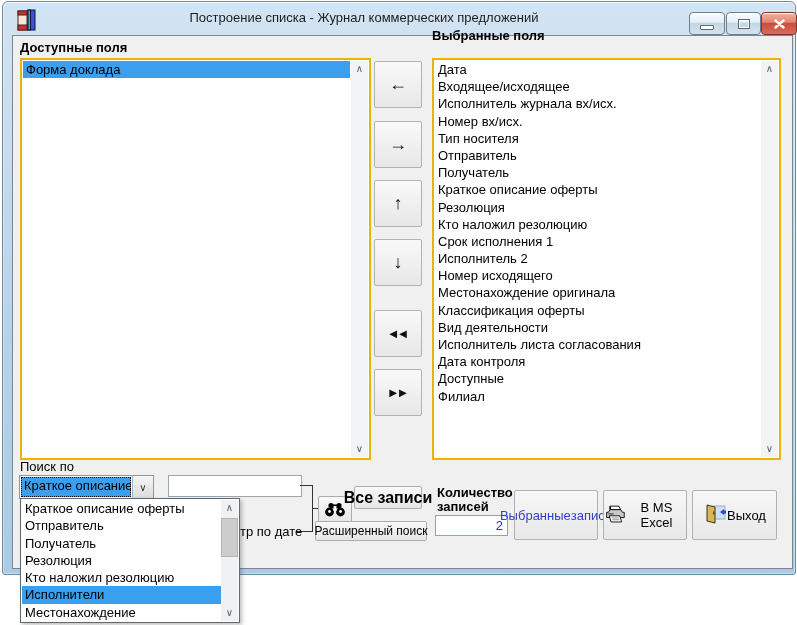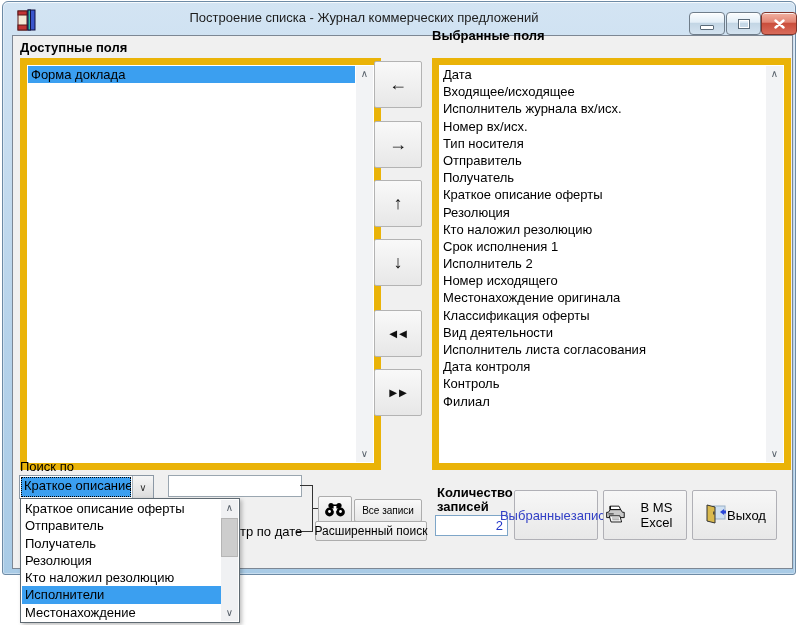--- a/index.html
+++ b/index.html
@@ -37,21 +37,21 @@
   .glyph-min{width:12px;height:3px;background:#fff;border:1px solid #5a6a78;border-radius:1px;margin-top:8px;}
   .glyph-max{width:10px;height:8px;border:1px solid #5a6a78;background:transparent;box-shadow:inset 0 1px 0 #fff,inset 0 0 0 1px #fff;}
   
   .client{
     position:absolute;left:9px;top:33px;width:779px;height:532px;
     background:#f0f0f0;border:1px solid #7d8794;
   }
   .lbl{position:absolute;white-space:nowrap;}
   .bold{font-weight:bold;}
   
-  .listbox{position:absolute;background:#fff;border:7px solid #eab308;}
+  .listbox{position:absolute;background:#fff;border:2px solid #eab308;}
   .listbox .rows{position:absolute;left:1px;top:1px;right:19px;bottom:1px;overflow:hidden;}
   .list-row{height:17.2px;line-height:17.2px;padding-left:3px;white-space:nowrap;}
   .list-row.selected{background:#3b9ff0;}
   .vscroll{
     position:absolute;top:1px;right:1px;bottom:1px;width:17px;background:#f2f3f5;
     display:flex;flex-direction:column;justify-content:space-between;align-items:center;
   }
   .vscroll .arr{height:16px;line-height:16px;font-size:10px;color:#57606a;}
   
   .tbtn{
@@ -163,21 +163,21 @@
       <div class="list-row">Резолюция</div>
       <div class="list-row">Кто наложил резолюцию</div>
       <div class="list-row">Срок исполнения 1</div>
       <div class="list-row">Исполнитель 2</div>
       <div class="list-row">Номер исходящего</div>
       <div class="list-row">Местонахождение оригинала</div>
       <div class="list-row">Классификация оферты</div>
       <div class="list-row">Вид деятельности</div>
       <div class="list-row">Исполнитель листа согласования</div>
       <div class="list-row">Дата контроля</div>
-      <div class="list-row">Контроль</div>
+      <div class="list-row">Доступные</div>
       <div class="list-row">Филиал</div>
     </div>
   <div class="vscroll">
     <span class="arr">∧</span>
     <span class="arr">∨</span>
   </div>
 </div>
 
 <div class="tbtn" style="top:61px;">
     <span>←</span>
@@ -220,21 +220,21 @@
     <circle cx="16.5" cy="10" r="4.4" fill="#000"></circle>
     <circle cx="7" cy="3.5" r="2.6" fill="#000"></circle>
     <circle cx="15" cy="3.5" r="2.6" fill="#000"></circle>
     <rect x="6" y="2.5" width="10" height="4" fill="#000"></rect>
     <rect x="9.6" y="4" width="2.8" height="5" fill="#fff"></rect>
     <circle cx="5.5" cy="9.5" r="1.4" fill="#fff"></circle>
     <circle cx="16.5" cy="9.5" r="1.4" fill="#fff"></circle>
   </svg>
 </div>
 
-<div class="smallbtn" style="left:354px;top:499px;width:66px;height:21px;font-weight:normal;font-size:10px;">
+<div class="smallbtn" style="left:354px;top:486px;width:66px;height:21px;font-weight:bold;font-size:16px;">
   <span>Все записи</span>
 </div>
 
 <div class="smallbtn" style="left:315px;top:521px;width:110px;height:18px;font-size:12px;">
   <span>Расширенный поиск</span>
 </div>
 
 <div class="lbl" style="left:240px;top:524px;">тр по дате</div>
 
 <div class="lbl bold" style="left:437px;top:485px;">Количество</div>

